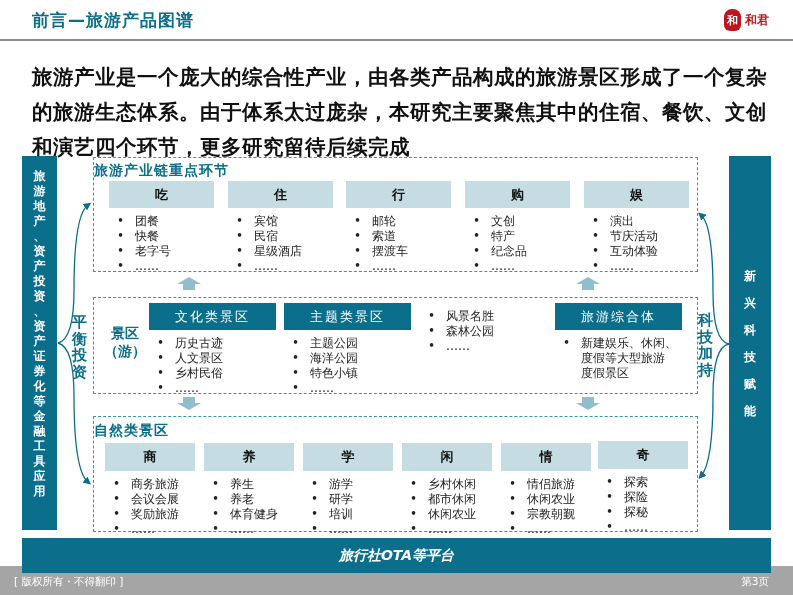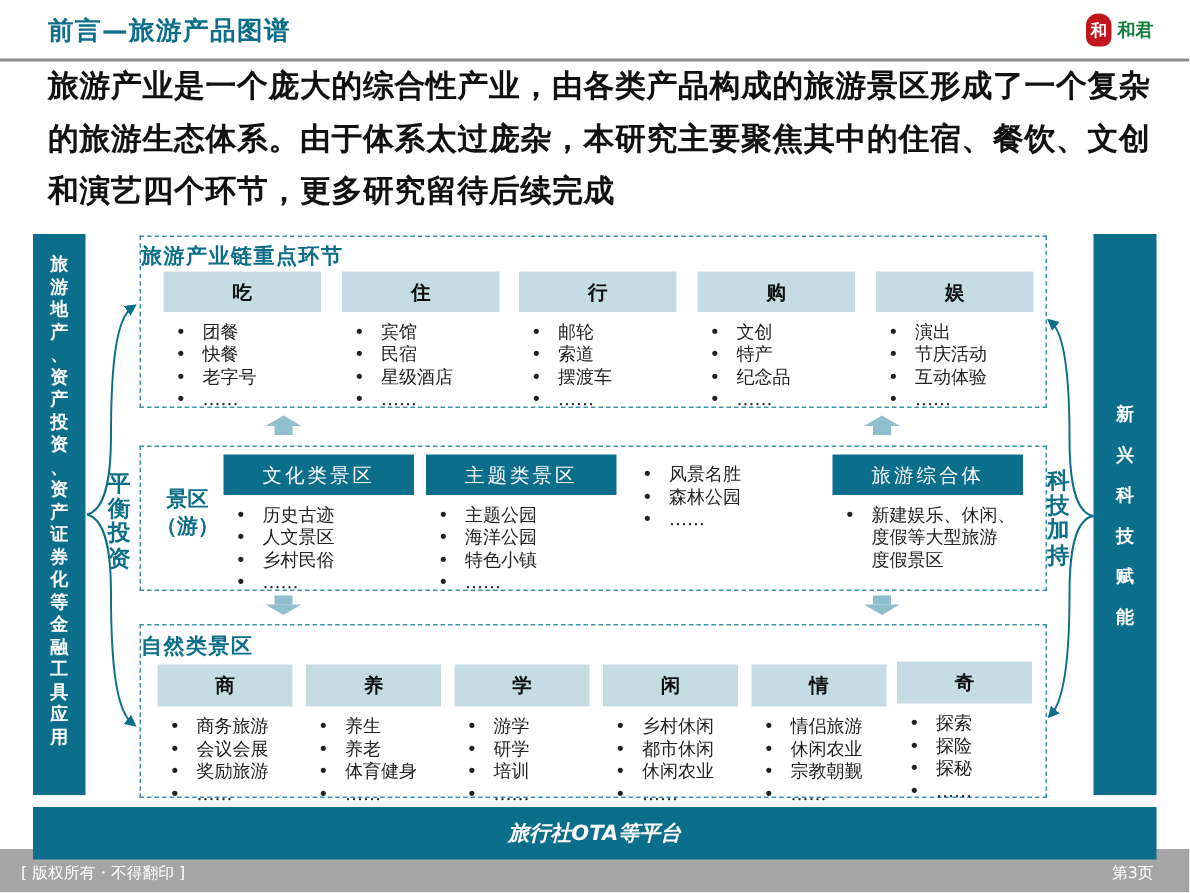--- a/index.html
+++ b/index.html
@@ -3,23 +3,23 @@
 <meta charset="utf-8">
 <style>
   * { box-sizing: border-box; margin: 0; padding: 0; }
   html, body { width: 793px; height: 595px; overflow: hidden; background: #ffffff; }
   body { position: relative; font-family: "DejaVu Serif", "Liberation Serif", serif; color: #222; }
 
   .header-title { position: absolute; left: 32px; top: 9px; font-size: 17px; font-weight: bold; color: #0d6e8a; letter-spacing: 1px; font-family: "DejaVu Sans", "Liberation Sans", sans-serif; }
   .header-rule { position: absolute; left: 0; top: 39px; width: 793px; height: 2px; background: #8c8c8c; }
   .logo { position: absolute; left: 724px; top: 9px; display: flex; align-items: center; gap: 4px; }
   .logo-seal { width: 17px; height: 22px; background: #c0151c; border-radius: 8px 8px 6px 6px; color: #fff; font-size: 11px; font-weight: bold; display: flex; align-items: center; justify-content: center; font-family: "DejaVu Serif", serif; }
-  .logo-text { font-size: 12px; font-weight: bold; color: #15803d; font-family: "DejaVu Sans", sans-serif; }
-
-  .intro { position: absolute; left: 32px; top: 40px; width: 740px; font-size: 20.5px; font-weight: bold; line-height: 35px; color: #111; letter-spacing: 0.5px; font-family: "DejaVu Sans", "Liberation Sans", sans-serif; }
+  .logo-text { font-size: 12px; font-weight: bold; color: #b91c1c; font-family: "DejaVu Sans", sans-serif; }
+
+  .intro { position: absolute; left: 32px; top: 60px; width: 740px; font-size: 20.5px; font-weight: bold; line-height: 35px; color: #111; letter-spacing: 0.5px; font-family: "DejaVu Sans", "Liberation Sans", sans-serif; }
 
   .vbar { position: absolute; background: #0b6e8b; color: #fff; font-weight: bold; display: flex; flex-direction: column; align-items: center; font-family: "DejaVu Sans", sans-serif; }
   .vbar span { display: block; line-height: 1; }
   .vbar-left { left: 22px; top: 156px; width: 35px; height: 374px; padding-top: 14px; font-size: 12px; gap: 3px; }
   .vbar-right { left: 729px; top: 156px; width: 42px; height: 374px; justify-content: center; font-size: 12px; gap: 15px; }
 
   .side-label { position: absolute; color: #0d6e8a; font-weight: bold; font-size: 15px; display: flex; flex-direction: column; align-items: center; line-height: 1.1; font-family: "DejaVu Sans", sans-serif; }
   .side-left { left: 72px; top: 314px; }
   .side-right { left: 698px; top: 312px; }
 

